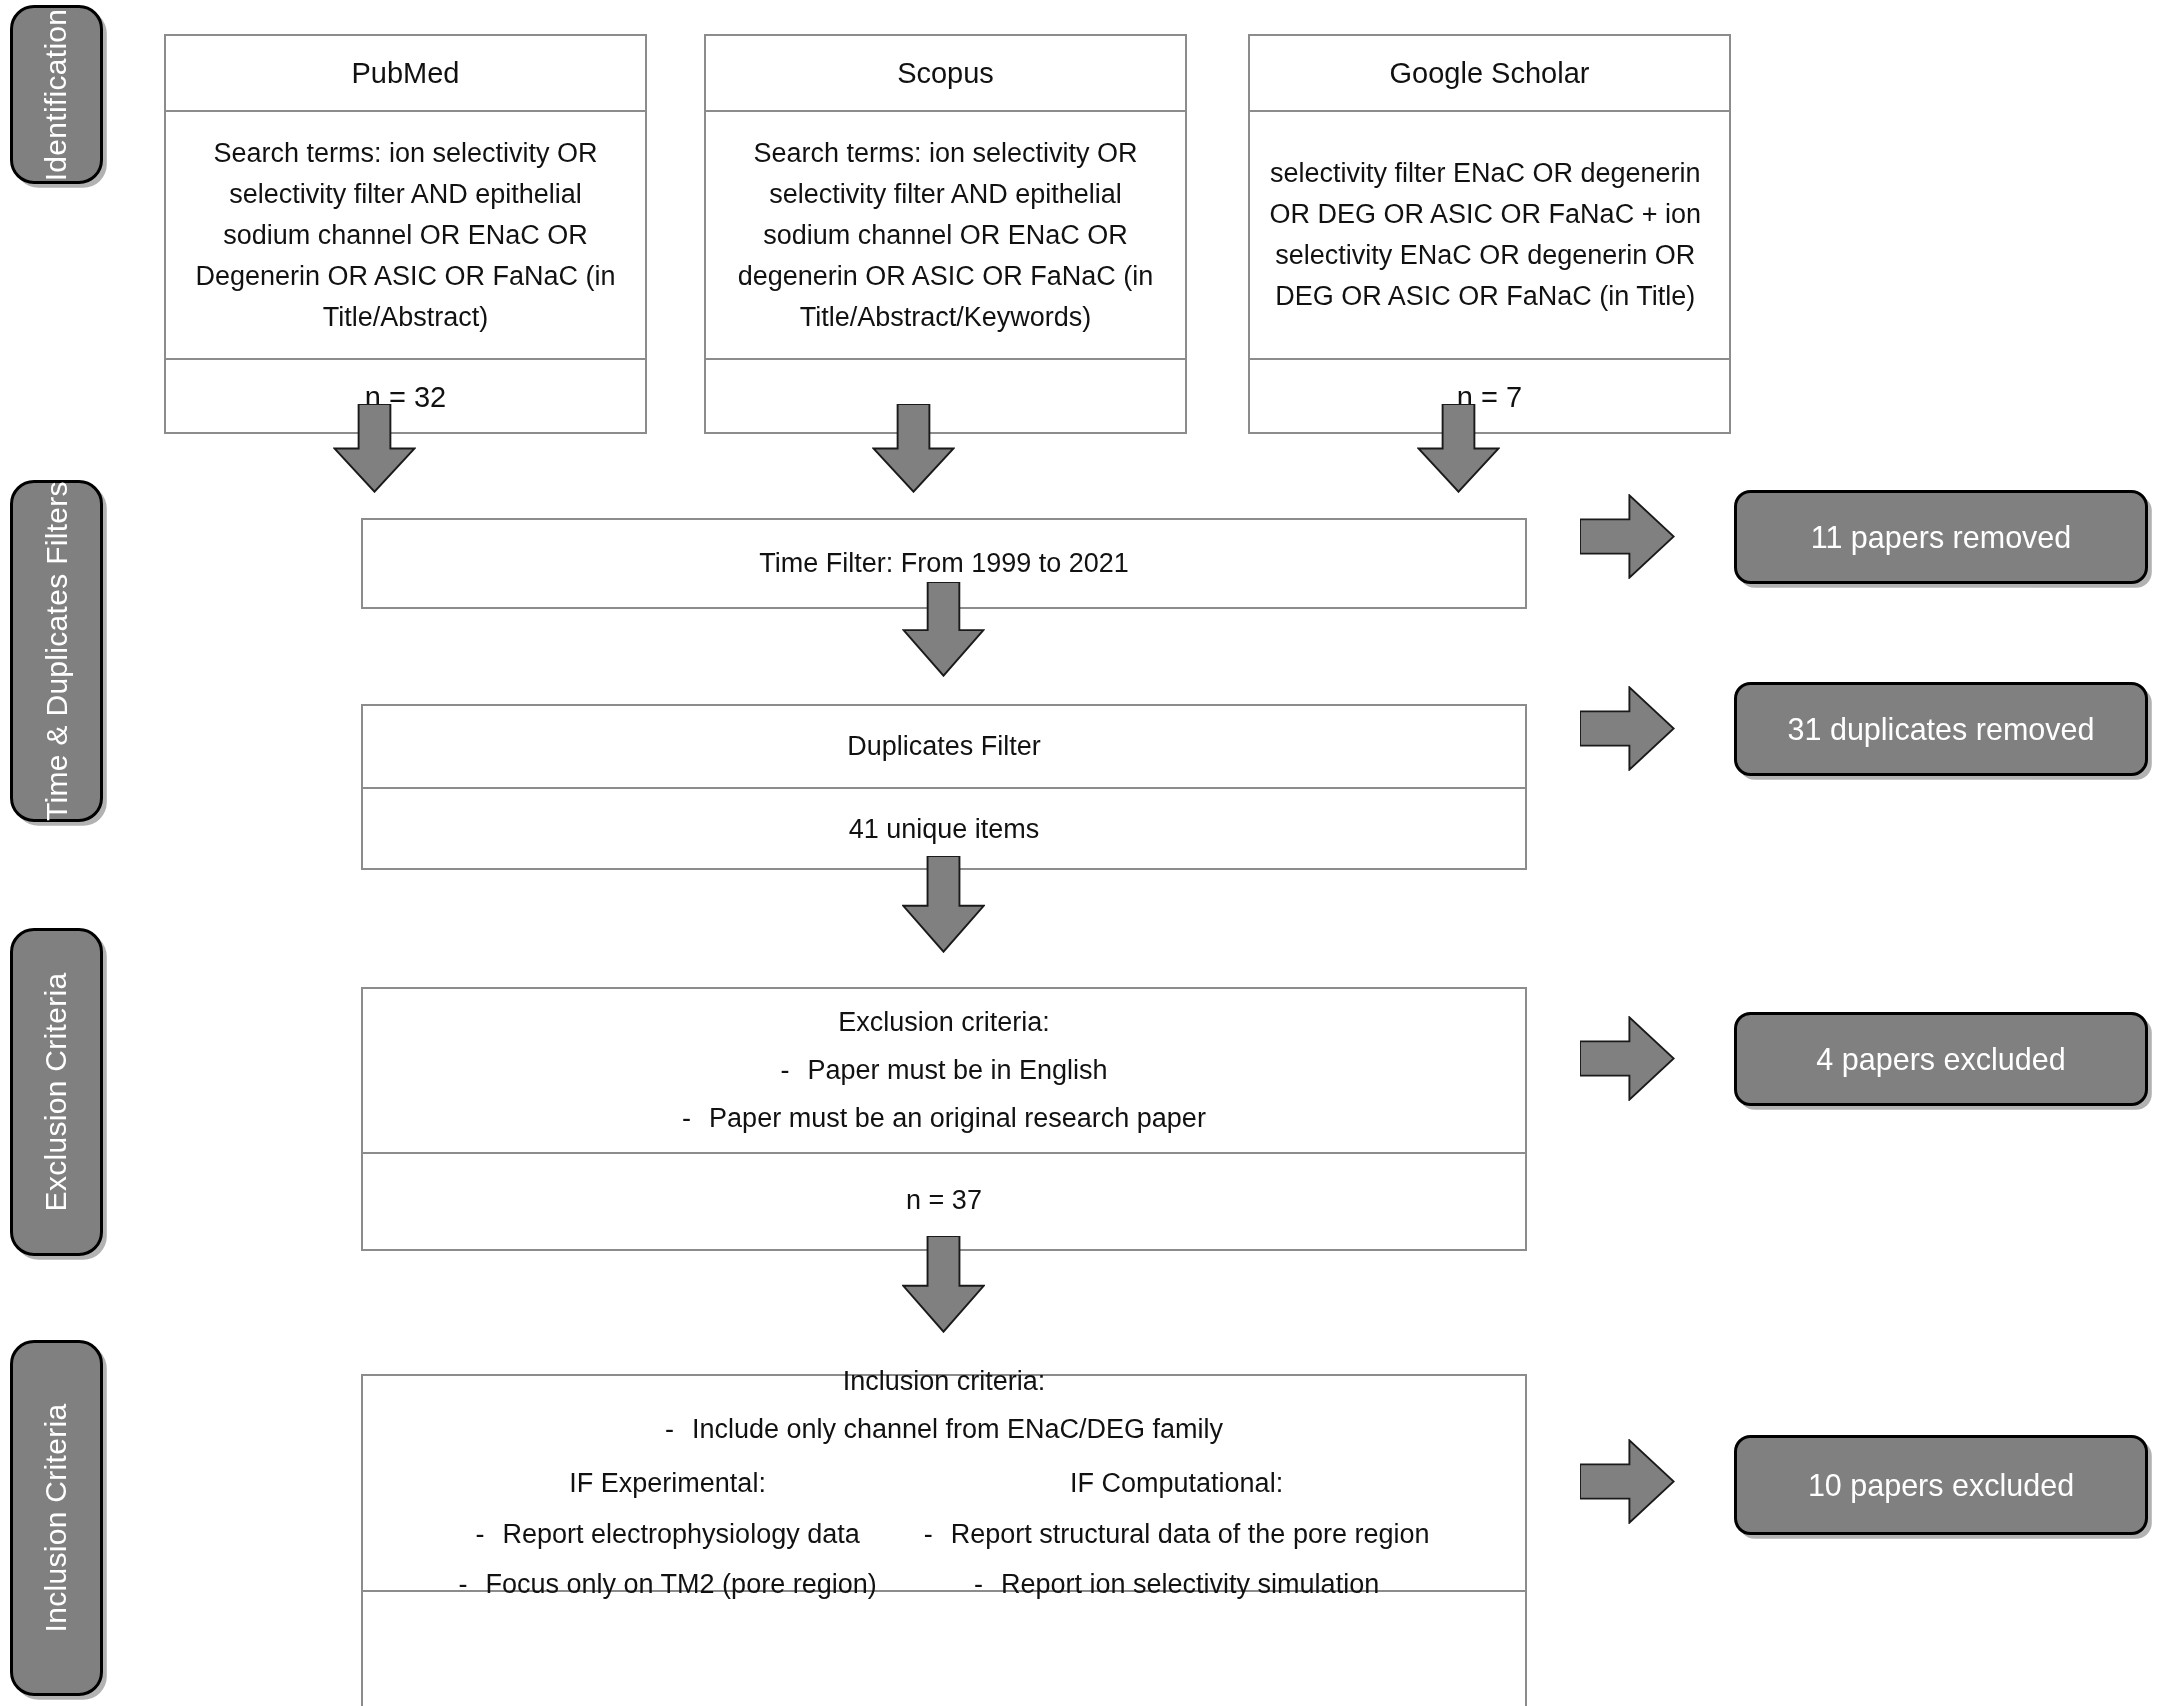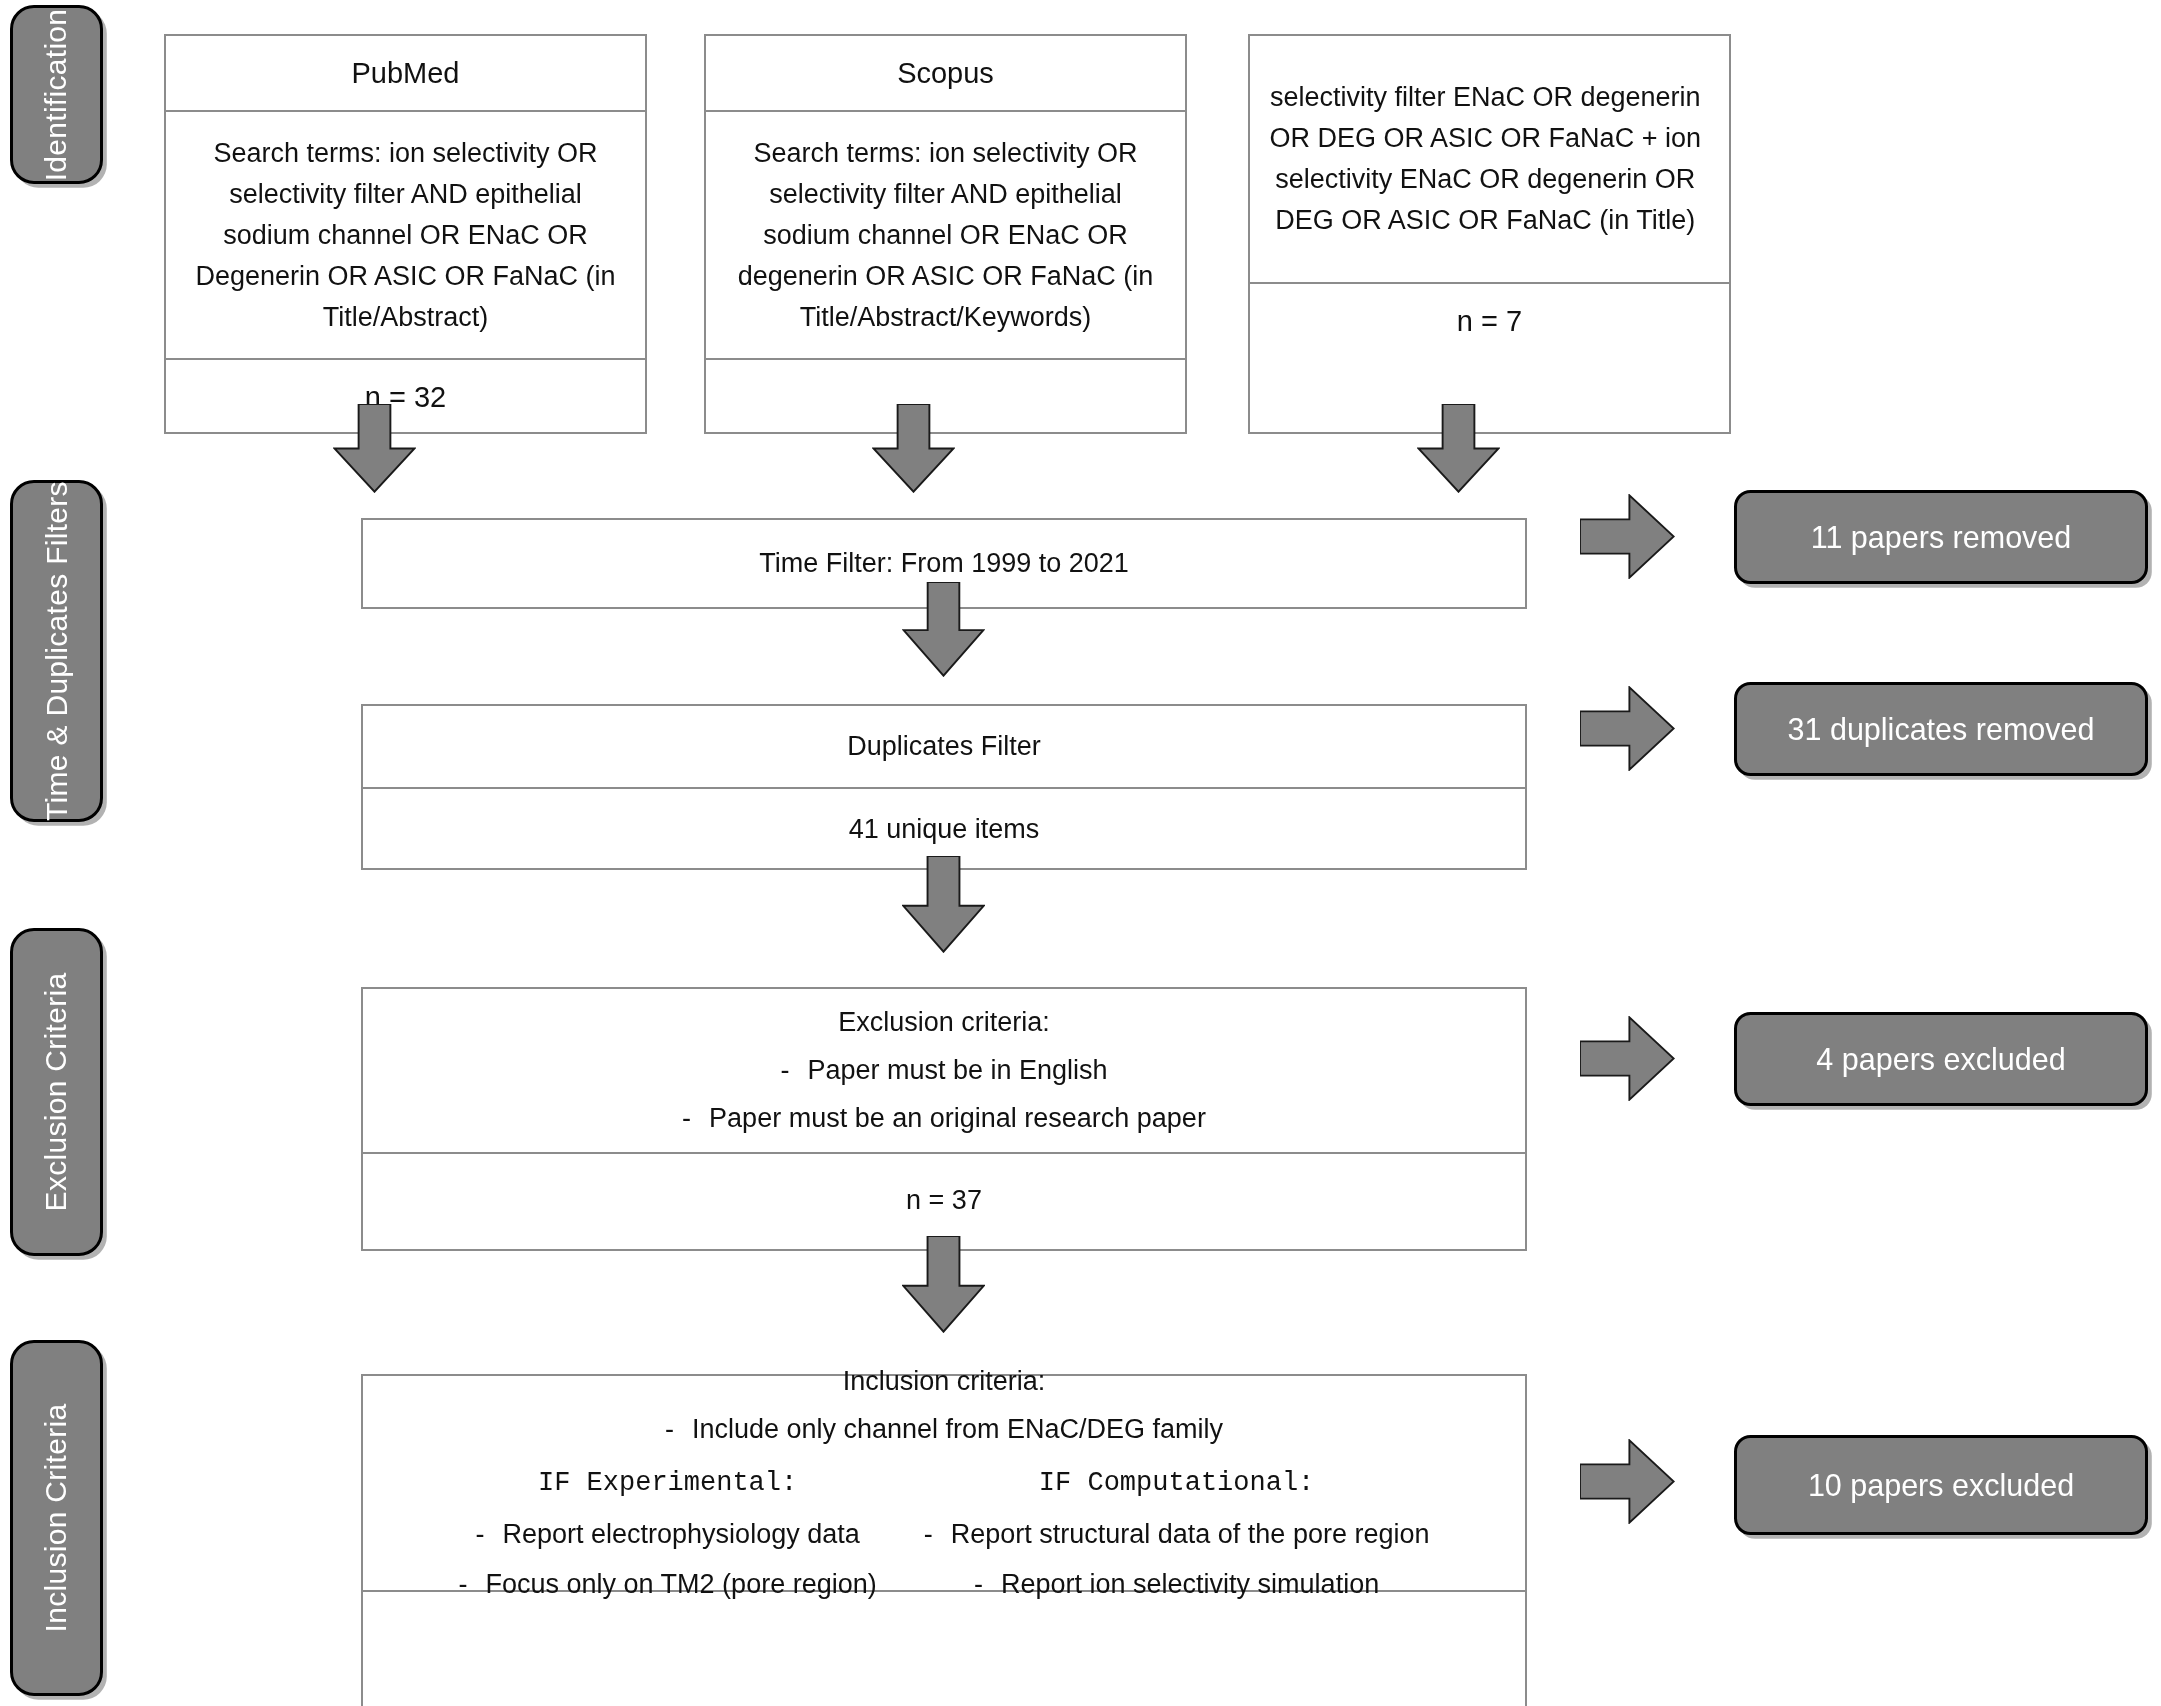--- a/index.html
+++ b/index.html
@@ -127,21 +127,20 @@
   }
   .two-col .col {
     display: flex;
     flex-direction: column;
     gap: 11.4px;
   }
   .col-head {
     text-align: center;
     font-size: 27px;
     margin-bottom: 2.5px;
-    font-family: Liberation Mono, monospace;
   }
   .col .bullet-line { text-align: left; }
 
   .total-stack {
     display: flex;
     flex-direction: column;
     align-items: center;
     gap: 6.3px;
   }
   .total-line-1 { font-size: 30.5px; }
@@ -183,20 +182,23 @@
   <div class="flow-box" style="left:704px; top:6.3px; width:483px; height:400px;">
     <div class="flow-cell src-title cell-div" style="height:76px;">
       <span>Scopus</span>
     </div>
     <div class="flow-cell src-terms cell-div" style="height:248px;">
       <span>Search terms: ion selectivity OR selectivity filter AND epithelial sodium channel OR ENaC OR degenerin OR ASIC OR FaNaC (in Title/Abstract/Keywords)</span>
     </div>
   </div>
 
   <div class="flow-box" style="left:1248px; top:6.3px; width:483px; height:400px;">
+    <div class="flow-cell src-title cell-div" style="height:76px;">
+      <span>Google Scholar</span>
+    </div>
     <div class="flow-cell src-terms cell-div" style="height:248px;padding-left:8px;">
       <span>selectivity filter ENaC OR degenerin OR DEG OR ASIC OR FaNaC + ion selectivity ENaC OR degenerin OR DEG OR ASIC OR FaNaC (in Title)</span>
     </div>
     <div class="flow-cell src-count" style="height:74px;">
       <span>n = 7</span>
     </div>
   </div>
 
   <div class="arrow" style="left:333px; top:404px; width:83px; height:89px;">
     <svg viewBox="0 0 130 140" width="83" height="89">

